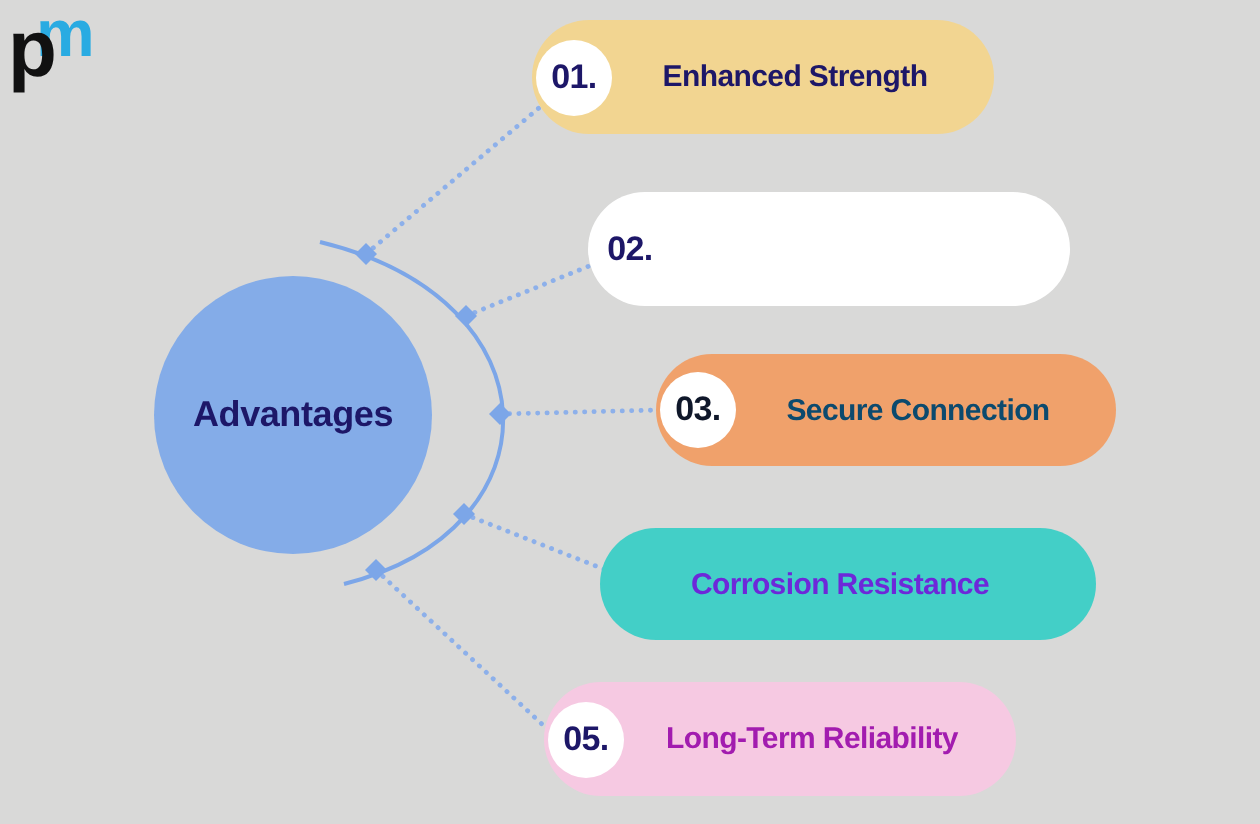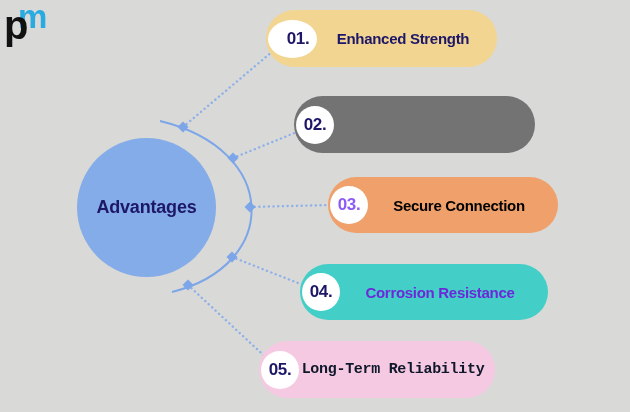--- a/index.html
+++ b/index.html
@@ -27,21 +27,21 @@
   }
 
   
   .pill {
     position:absolute; border-radius:29px; display:flex; align-items:center; z-index:3;
   }
   .p1 { left:266px; top:10px;  width:231px; height:57px; }
   .p2 { left:294px; top:96px;  width:241px; height:57px; }
   .p3 { left:328px; top:177px; width:230px; height:56px; }
   .p4 { left:300px; top:264px; width:248px; height:56px; }
-  .p5 { left:259px; top:341px; width:236px; height:57px; }
+  .p5 { left:272px; top:341px; width:236px; height:57px; }
   .numcircle {
     flex:0 0 auto; width:38px; height:38px; margin-left:2px; border-radius:50%;
     background:#fff; display:flex; align-items:center; justify-content:center;
     font-weight:bold; font-size:17px; color:#1d1768; letter-spacing:-0.3px;
   }
   .plabel {
     flex:1; text-align:center; font-weight:bold; font-size:15px;
     color:#1d1768; letter-spacing:-0.3px; padding-right:8px; white-space:nowrap;
   }
 </style>
@@ -71,36 +71,35 @@
       <path d="M 232 251.5 L 237.5 257 L 232 262.5 L 226.5 257 Z"></path>
       <path d="M 188 279.5 L 193.5 285 L 188 290.5 L 182.5 285 Z"></path>
     </g>
   </svg>
 
   <div class="center-circle" style="background: rgb(132, 172, 232); color: rgb(29, 23, 104);">
     <div>Advantages</div>
   </div>
 
   <div class="pill p1" style="background: rgb(242, 213, 145);">
-    <div class="numcircle" style="background: rgb(255, 255, 255); color: rgb(29, 23, 104); padding-left: 11px;">01.</div>
+    <div class="numcircle" style="background: rgb(255, 255, 255); color: rgb(29, 23, 104);">01.</div>
     <div class="plabel" style="color: rgb(29, 23, 104);">Enhanced Strength</div>
   </div>
 
-  <div class="pill p2" style="background: #737373; gap: 20px;">
+  <div class="pill p2" style="background: #ffffff; gap: 20px;">
     <div class="numcircle" style="background: rgb(255, 255, 255); color: rgb(29, 23, 104);">02.</div>
   </div>
 
   <div class="pill p3" style="background: rgb(240, 161, 107);">
-    <div class="numcircle" style="background: rgb(255, 255, 255); color: #8b5cf6; text-align: center;">03.</div>
-    <div class="plabel" style="color: #000000;">Secure Connection</div>
+    <div class="numcircle" style="background: rgb(255, 255, 255); color: #0f172a; text-align: center;">03.</div>
+    <div class="plabel" style="color: #0c4a6e;">Secure Connection</div>
   </div>
 
   <div class="pill p4" style="background: rgb(67, 207, 199);">
-    <div class="numcircle" style="background: rgb(255, 255, 255); color: rgb(29, 23, 104);">04.</div>
     <div class="plabel" style="color: #6d28d9;">Corrosion Resistance</div>
   </div>
 
   <div class="pill p5" style="background: rgb(246, 201, 226);">
     <div class="numcircle" style="background: rgb(255, 255, 255); color: rgb(29, 23, 104);">05.</div>
-    <div class="plabel" style="color: #0f172a; font-family: Liberation Mono, monospace;">Long-Term Reliability</div>
+    <div class="plabel" style="color: #a21caf;">Long-Term Reliability</div>
   </div>
 
 </div>
 
 </body></html>

